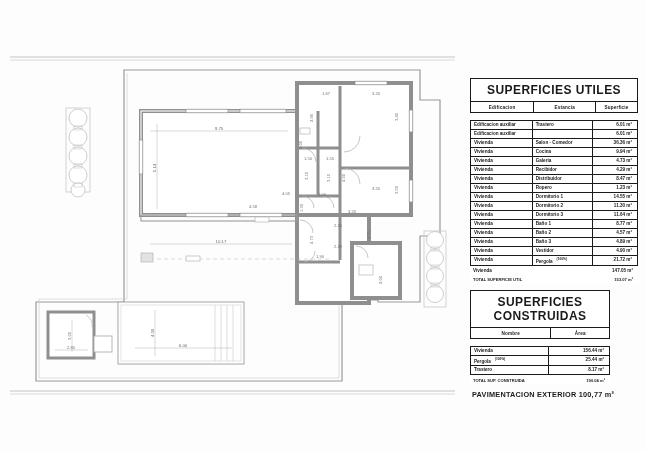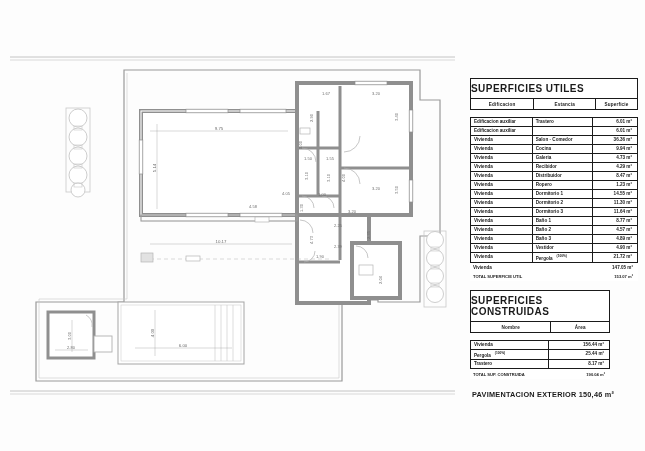--- a/index.html
+++ b/index.html
@@ -39,23 +39,23 @@
     background: #ffffff;
   }
   #tbl-utiles { left: 470px; top: 78px; width: 168px; }
   #tbl-construidas { left: 470px; top: 290px; width: 140px; }
 
   .tbl-frame {
     border: 1px solid #1a1a1a;
     background: #fff;
   }
   .tbl-title {
-    text-align: left;
-    font-weight: bold;
-    font-size: 10px;
+    text-align: center;
+    font-weight: bold;
+    font-size: 12px;
     letter-spacing: .45px;
     padding: 4px 0 4px 0;
     border-bottom: 1px solid #1a1a1a;
   }
   .hdr-row {
     display: flex;
   }
   .hdr-row > div {
     font-weight: bold;
     font-size: 4.6px;
@@ -462,15 +462,15 @@
         <div class="c3b">8.17 m²</div>
       </div>
     </div>
 
     <div class="total-row small smallb">
       <div class="lab">TOTAL SUP. CONSTRUIDA</div>
       <div class="val">190.04 m²</div>
     </div>
   </div>
 
-  <div id="pav-note">PAVIMENTACION EXTERIOR 150,46 m²</div>
+  <div id="pav-note">PAVIMENTACION EXTERIOR 100,77 m²</div>
 
 </div>
 
 </body></html>

